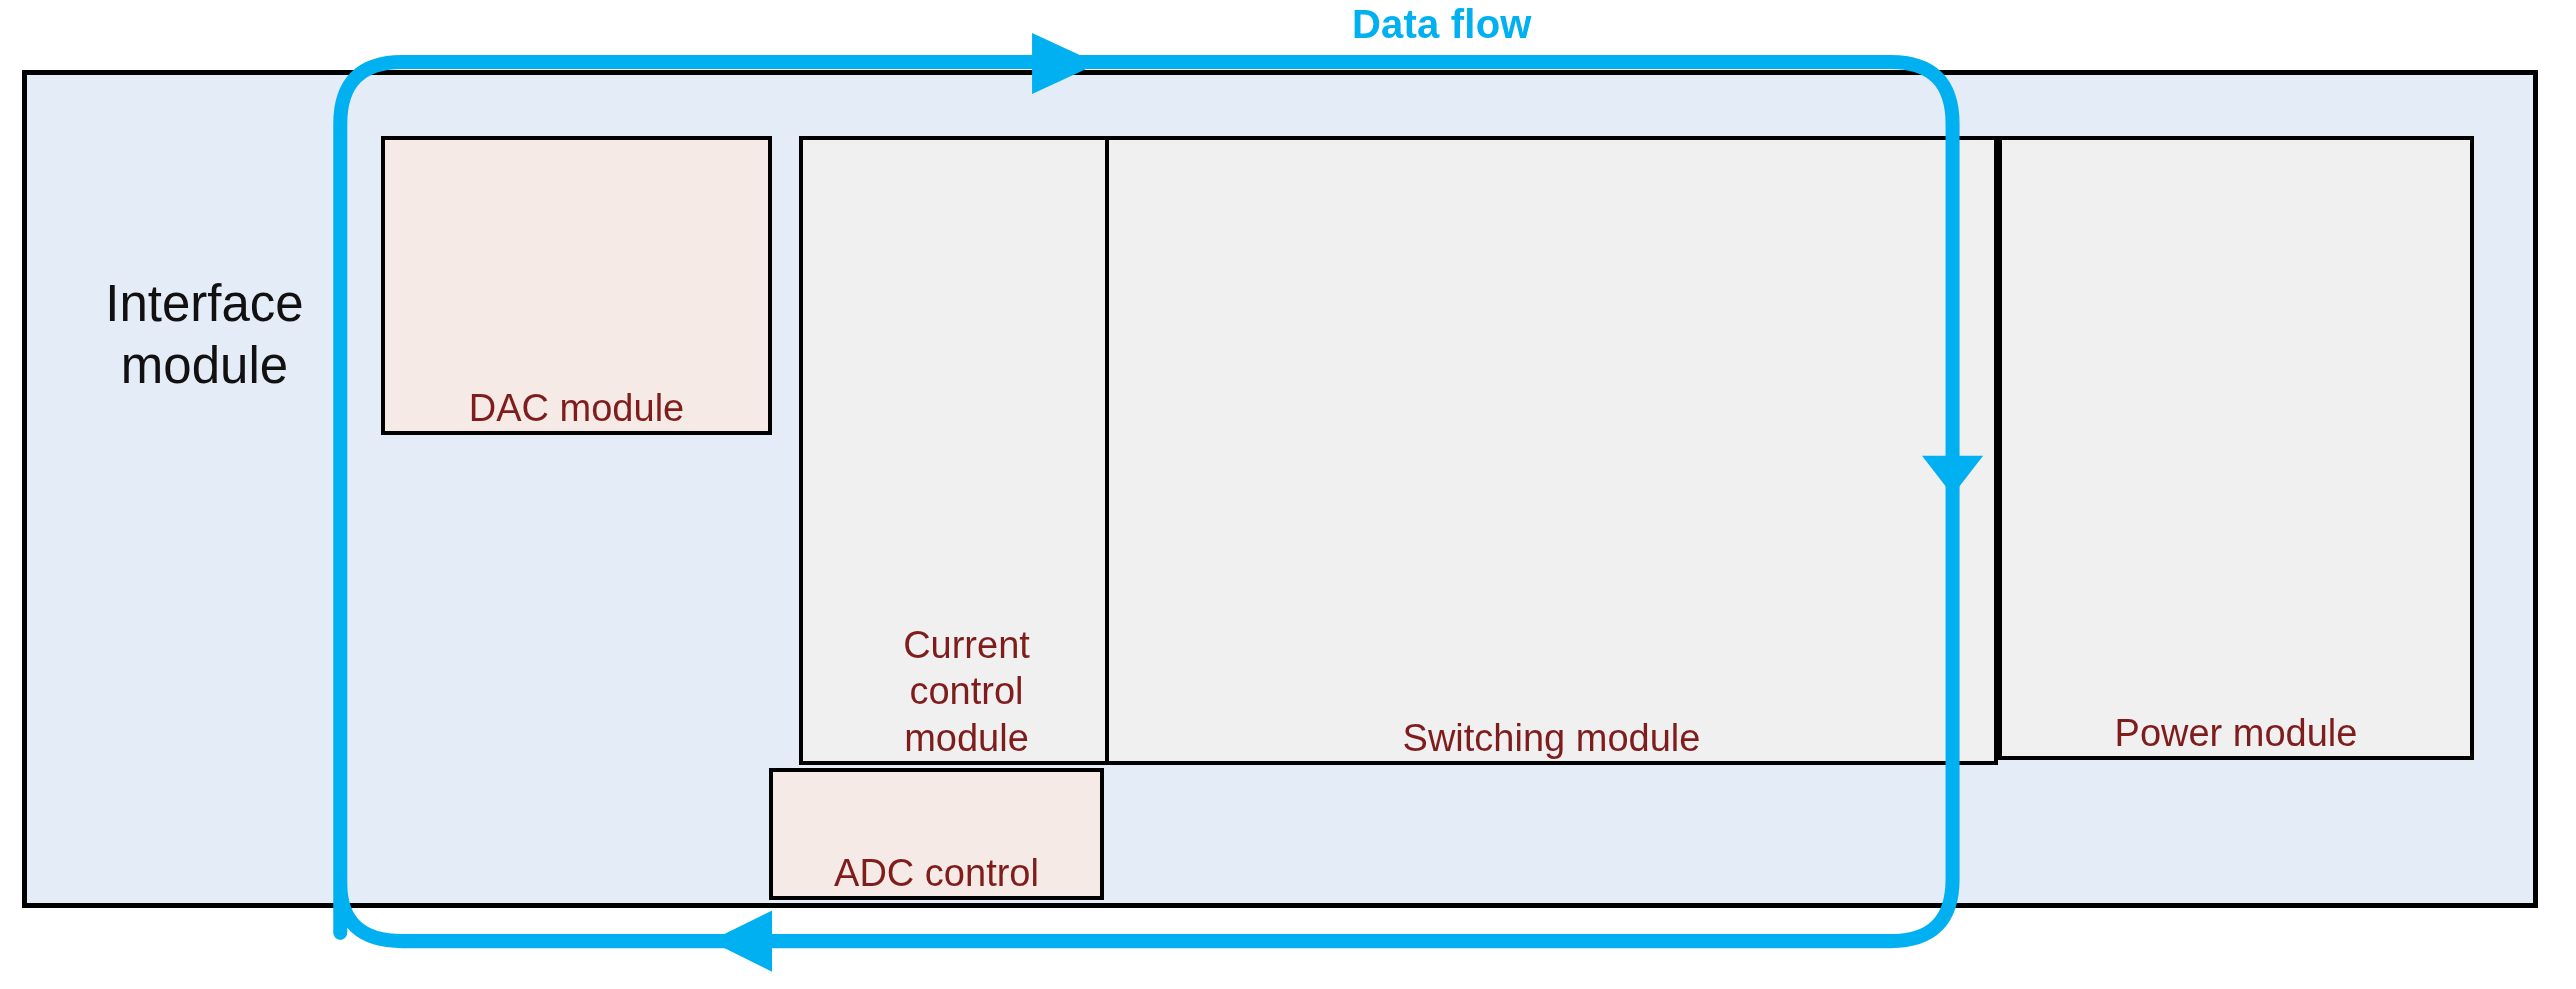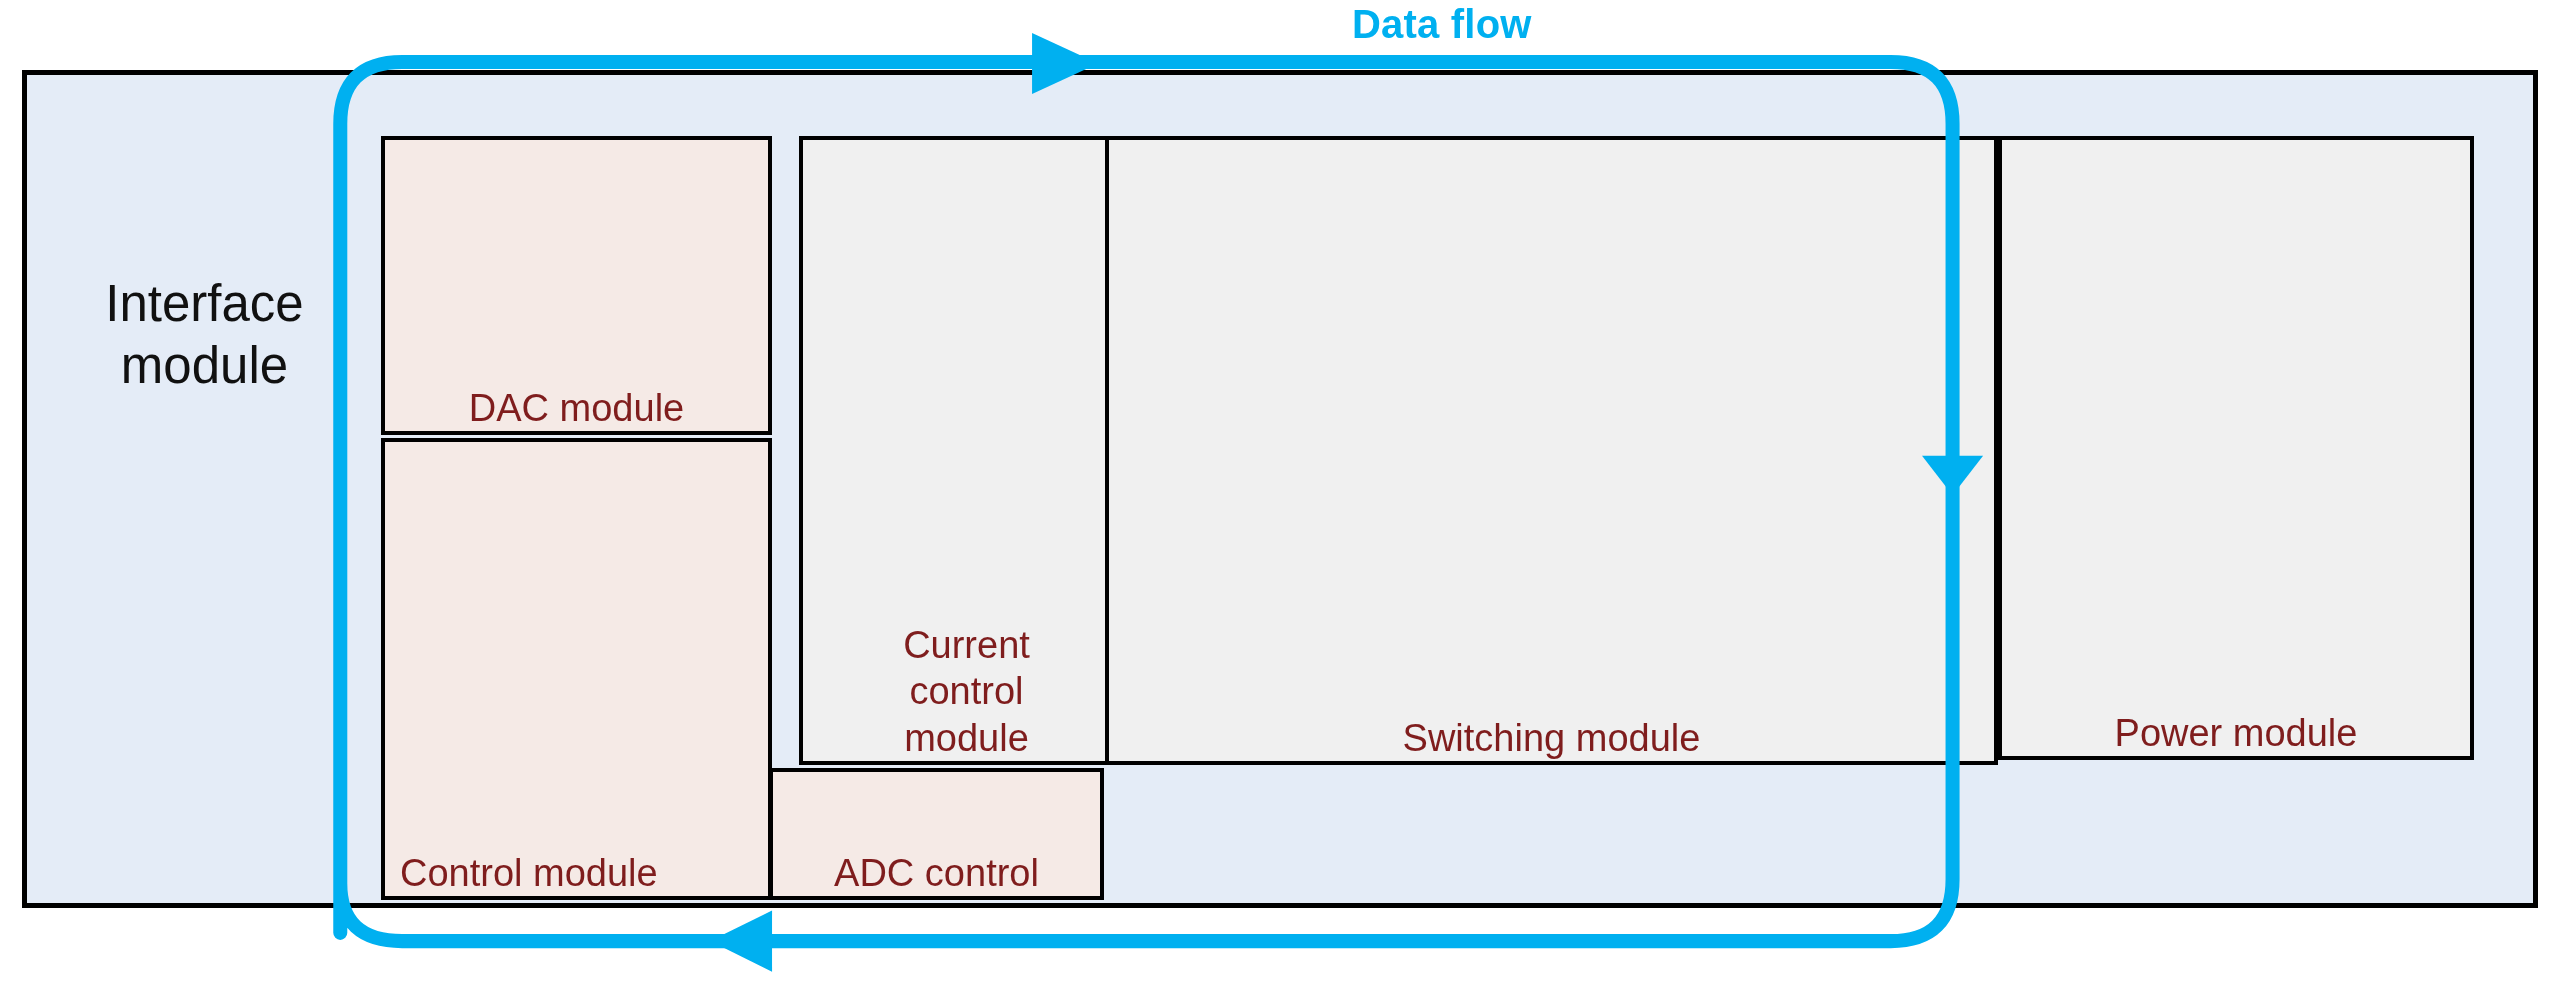--- a/index.html
+++ b/index.html
@@ -73,23 +73,20 @@
 
   <div class="outer-box">
     <div class="interface-label">Interface
 module</div>
   </div>
 
   <div class="mod pink m-dac">
     <span>DAC module</span>
   </div>
 
-  <div class="mod pink m-control">
-    <span>Control module</span>
-  </div>
 
   <div class="mod gray m-current">
     <span>Current
 control
 module</span>
   </div>
 
   <div class="mod gray m-switch">
     <span>Switching module</span>
   </div>

